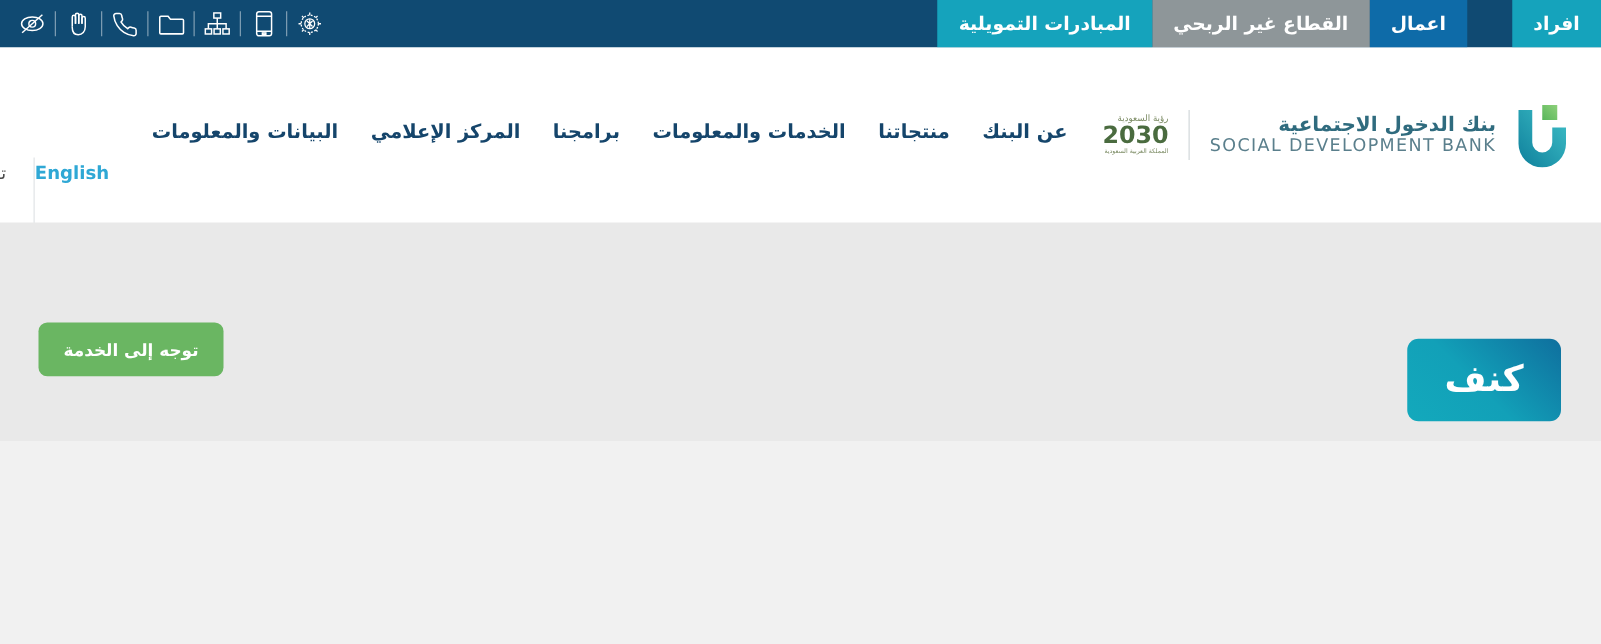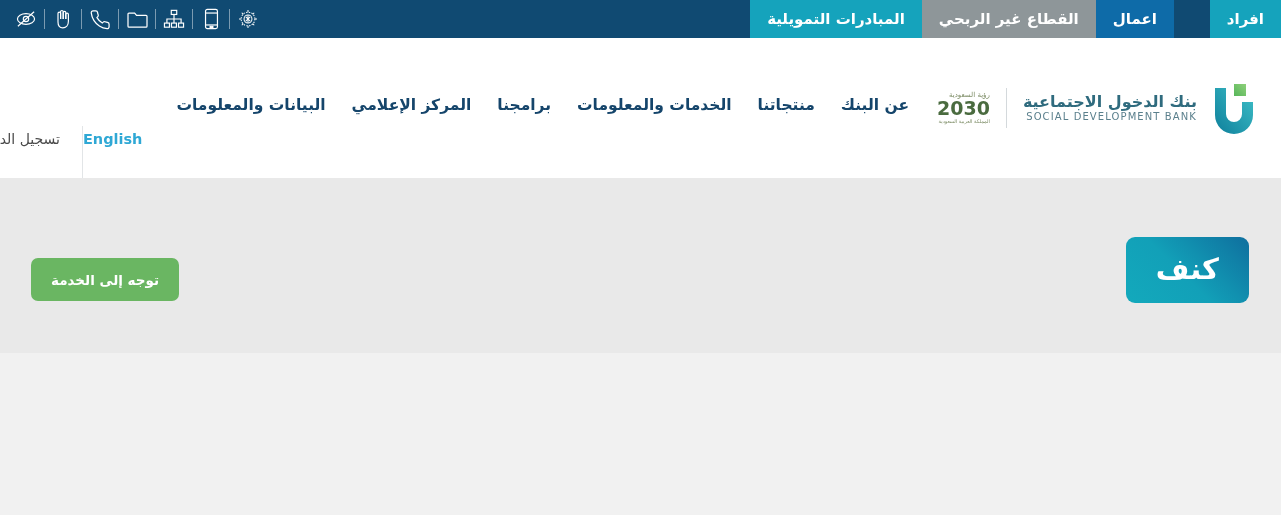--- a/index.html
+++ b/index.html
@@ -77,21 +77,21 @@
     width: 44px; height: 52px;
     position: relative;
     flex-shrink: 0;
   }
   .logo-text { text-align: right; line-height: 1.15; }
   .logo-ar {
     font-size: 16px; font-weight: bold; color: #2f6b7e;
     white-space: nowrap;
   }
   .logo-en {
-    font-size: 10px; color: #5a7f8c; letter-spacing: 1.1px;
+    font-size: 14px; color: #5a7f8c; letter-spacing: 1.1px;
     white-space: nowrap; direction: ltr;
   }
   .logo-divider {
     width: 1px; height: 40px; background: #d4d9dc; margin: 0 4px;
   }
   .vision {
     line-height: 1;
     color: #6e7d55;
   }
   .vision-top { font-size: 7px; letter-spacing: 0.5px; color: #7a8a62; }
@@ -136,21 +136,21 @@
 
   
   .hero {
     background: #e9e9e9;
     height: 175px;
     position: relative;
     direction: rtl;
   }
   .hero-title {
     position: absolute;
-    top: 59px;
+    top: 93px;
     right: 32px;
     background: linear-gradient(225deg, #0f6f9e 0%, #12a0b8 55%, #13a9bc 100%);
     border-radius: 9px;
     padding: 15px 30px 17px 30px;
     min-width: 112px;
     text-align: left;
   }
   .hero-title span {
     color: #ffffff; font-size: 29px; font-weight: bold; letter-spacing: 0px;
   }

